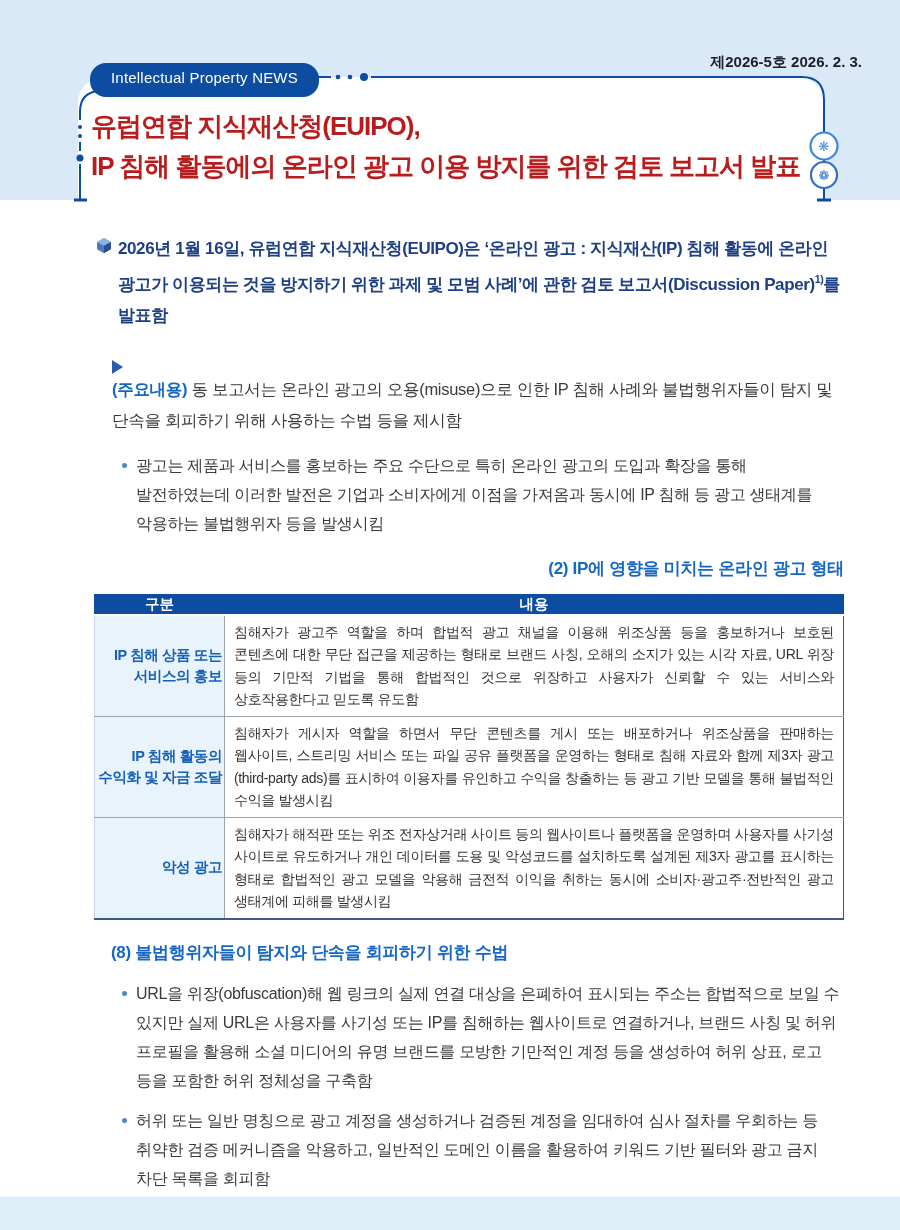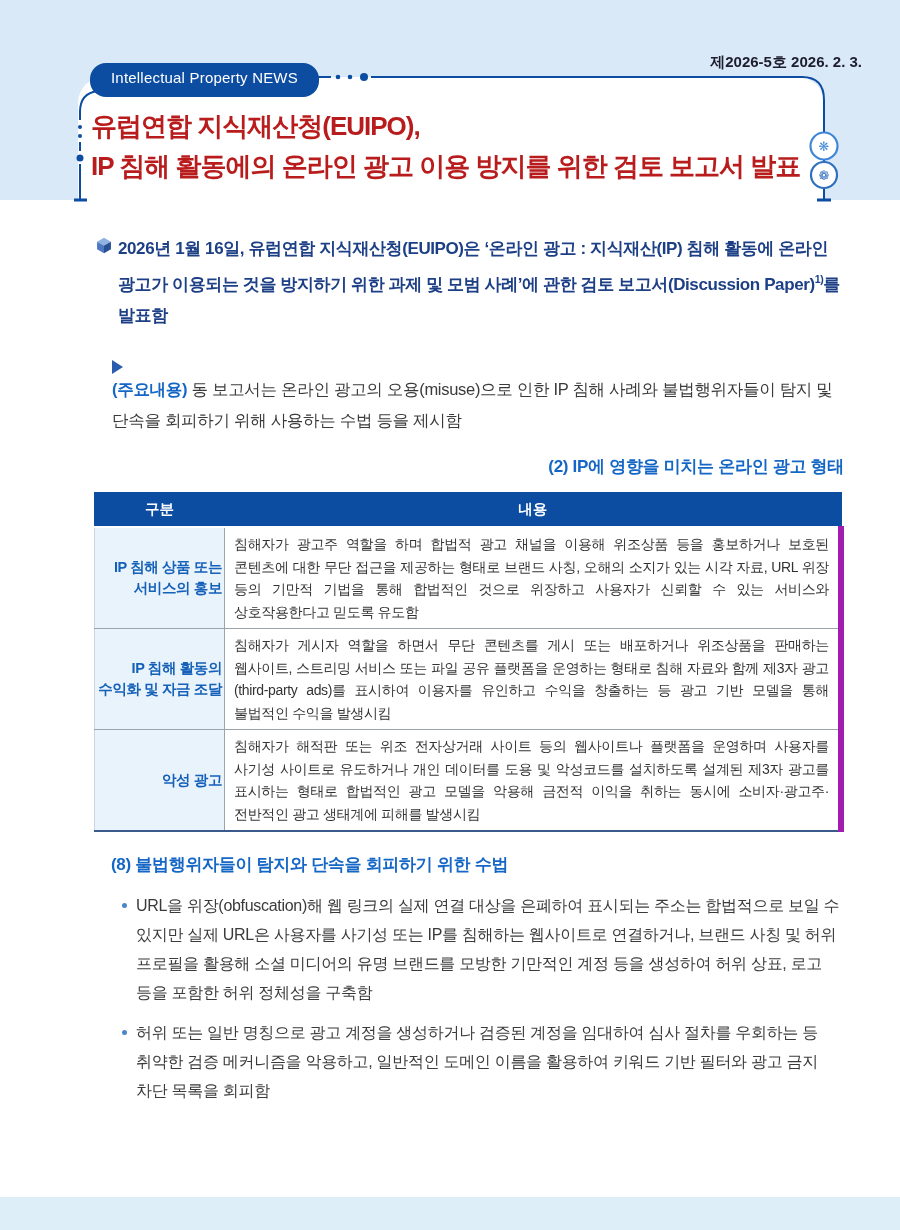--- a/index.html
+++ b/index.html
@@ -53,29 +53,29 @@
   .bullet-row { display:flex; margin-top:15px; margin-left:26px; }
   .dot { width:5px; height:5px; border-radius:50%; background:#4a86c8; flex:0 0 5px;
          margin:12px 9px 0 0; }
   .bullet-text { font-size:16px; font-weight:500; color:#3a3a3a; line-height:29px;
                  letter-spacing:-0.3px; word-break:keep-all; }
 
   table.ad-table { border-collapse:collapse; width:750px; margin:14px 0 0 -2px;
                    table-layout:fixed; }
   table.ad-table th, table.ad-table td { border:1px solid #9aa4ad; }
   table.ad-table thead th { background:#0c4da2; color:#ffffff; font-size:14.5px;
-      font-weight:700; height:35px; text-align:center; border:1px solid #0c4da2;
+      font-weight:700; height:20px; text-align:center; border:1px solid #0c4da2;
       border-bottom:2px solid #ffffff; }
   table.ad-table .col-type { width:130px; }
   table.ad-table tbody th { background:#e9f3fc; color:#1560b8; font-size:14.5px;
       font-weight:700; text-align:right; vertical-align:middle; line-height:21px;
       letter-spacing:-0.4px; padding:4px 2px; border-left:1px solid #c9d6e2; word-break:keep-all; }
   table.ad-table tbody td { background:#ffffff; color:#333333; font-size:14px;
       line-height:22.5px; padding:5px 9px; text-align:justify; letter-spacing:-0.35px;
-      border-right:6px solid #a21caf; word-break:keep-all; }
+      border-right:1px solid #a21caf; word-break:keep-all; }
   table.ad-table tbody tr:last-child th, table.ad-table tbody tr:last-child td {
       border-bottom:2px solid #3a5a8c; }
 </style>
 </head>
 <body>
 
 <div class="page">
 
   <div class="top-band"></div>
   <div class="bottom-band"></div>
@@ -127,20 +127,24 @@
         <polygon points="19,6 10,11 10,21 19,16" fill="#2a5094"></polygon>
       </svg>
       <p class="intro-text"><span>2026년 1월 16일, 유럽연합 지식재산청(EUIPO)은 ‘온라인 광고 : 지식재산(IP) 침해 활동에 온라인 광고가 이용되는 것을 방지하기 위한 과제 및 모범 사례’에 관한 검토 보고서(Discussion Paper)</span><sup>1)</sup><span>를 발표함</span></p>
     </div>
 
     <div class="summary-row">
       <span class="tri"></span>
       <p class="summary-text"><span class="blue-label">(주요내용)</span><span> 동 보고서는 온라인 광고의 오용(misuse)으로 인한 IP 침해 사례와 불법행위자들이 탐지 및 단속을 회피하기 위해 사용하는 수법 등을 제시함</span></p>
     </div>
 
+    <div class="bullet-row">
+      <span class="dot"></span>
+      <p class="bullet-text">광고는 제품과 서비스를 홍보하는 주요 수단으로 특히 온라인 광고의 도입과 확장을 통해 발전하였는데 이러한 발전은 기업과 소비자에게 이점을 가져옴과 동시에 IP 침해 등 광고 생태계를 악용하는 불법행위자 등을 발생시킴</p>
+    </div>
 
     <div class="sec-head h2">(2) IP에 영향을 미치는 온라인 광고 형태</div>
 
     <table class="ad-table">
       <colgroup>
           <col class="col-type">
           <col>
         </colgroup>
       <thead>
         <tr>

